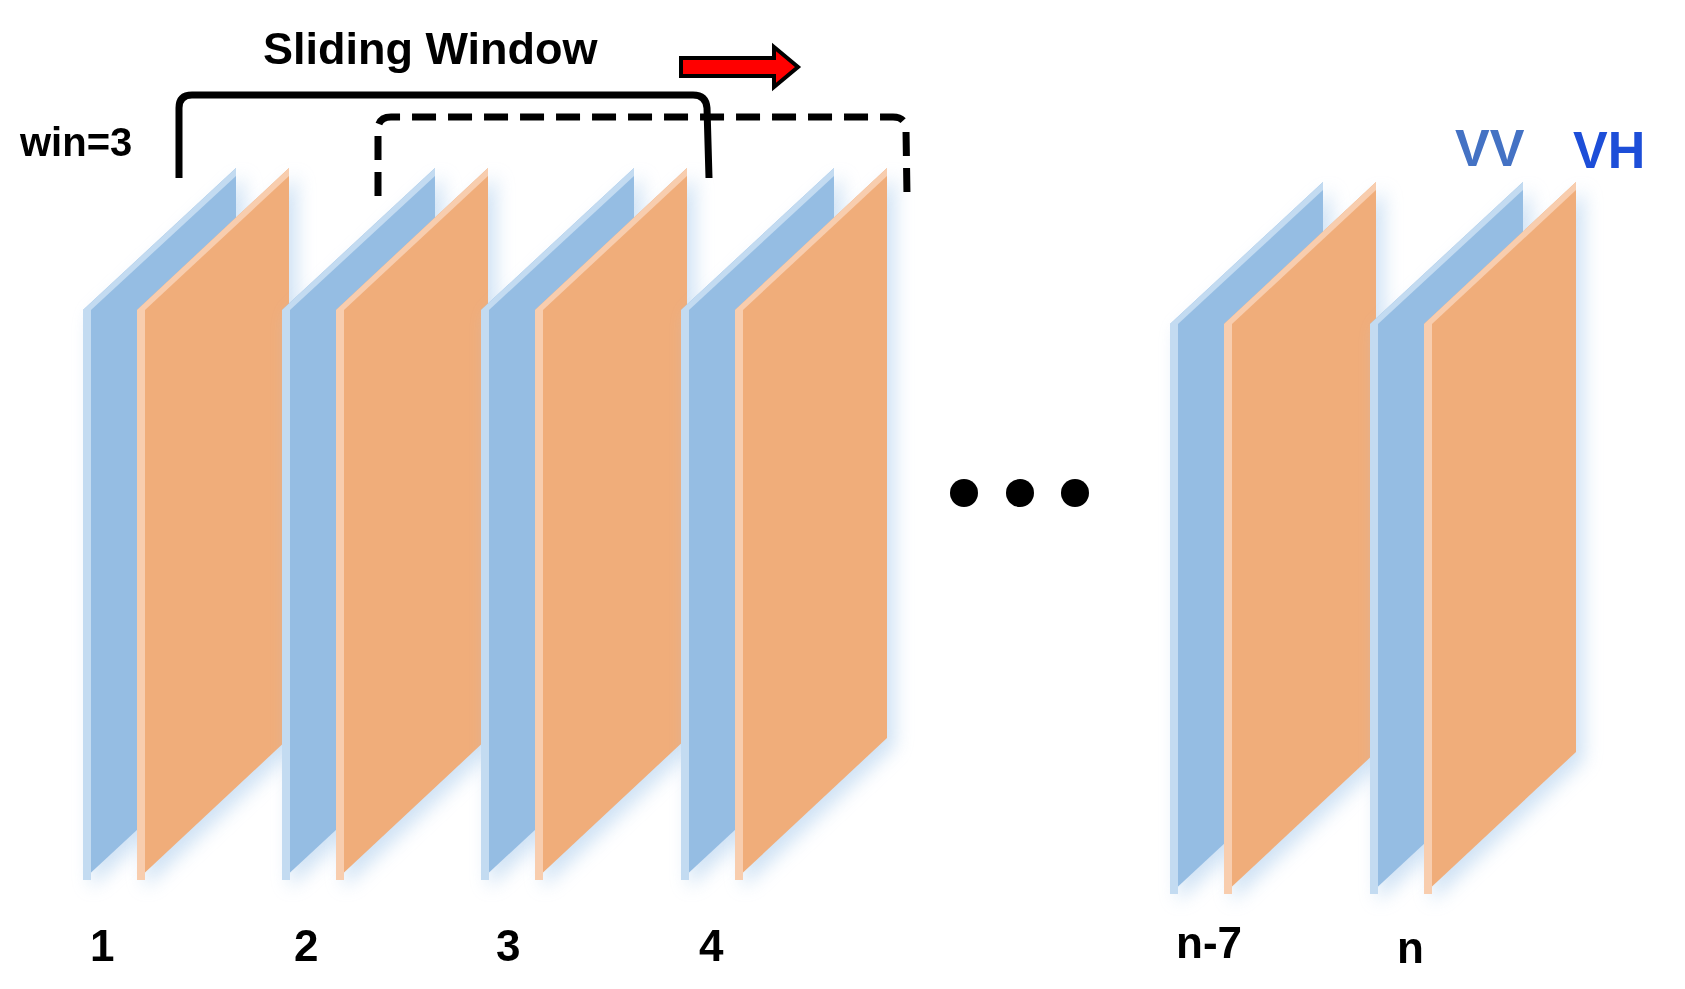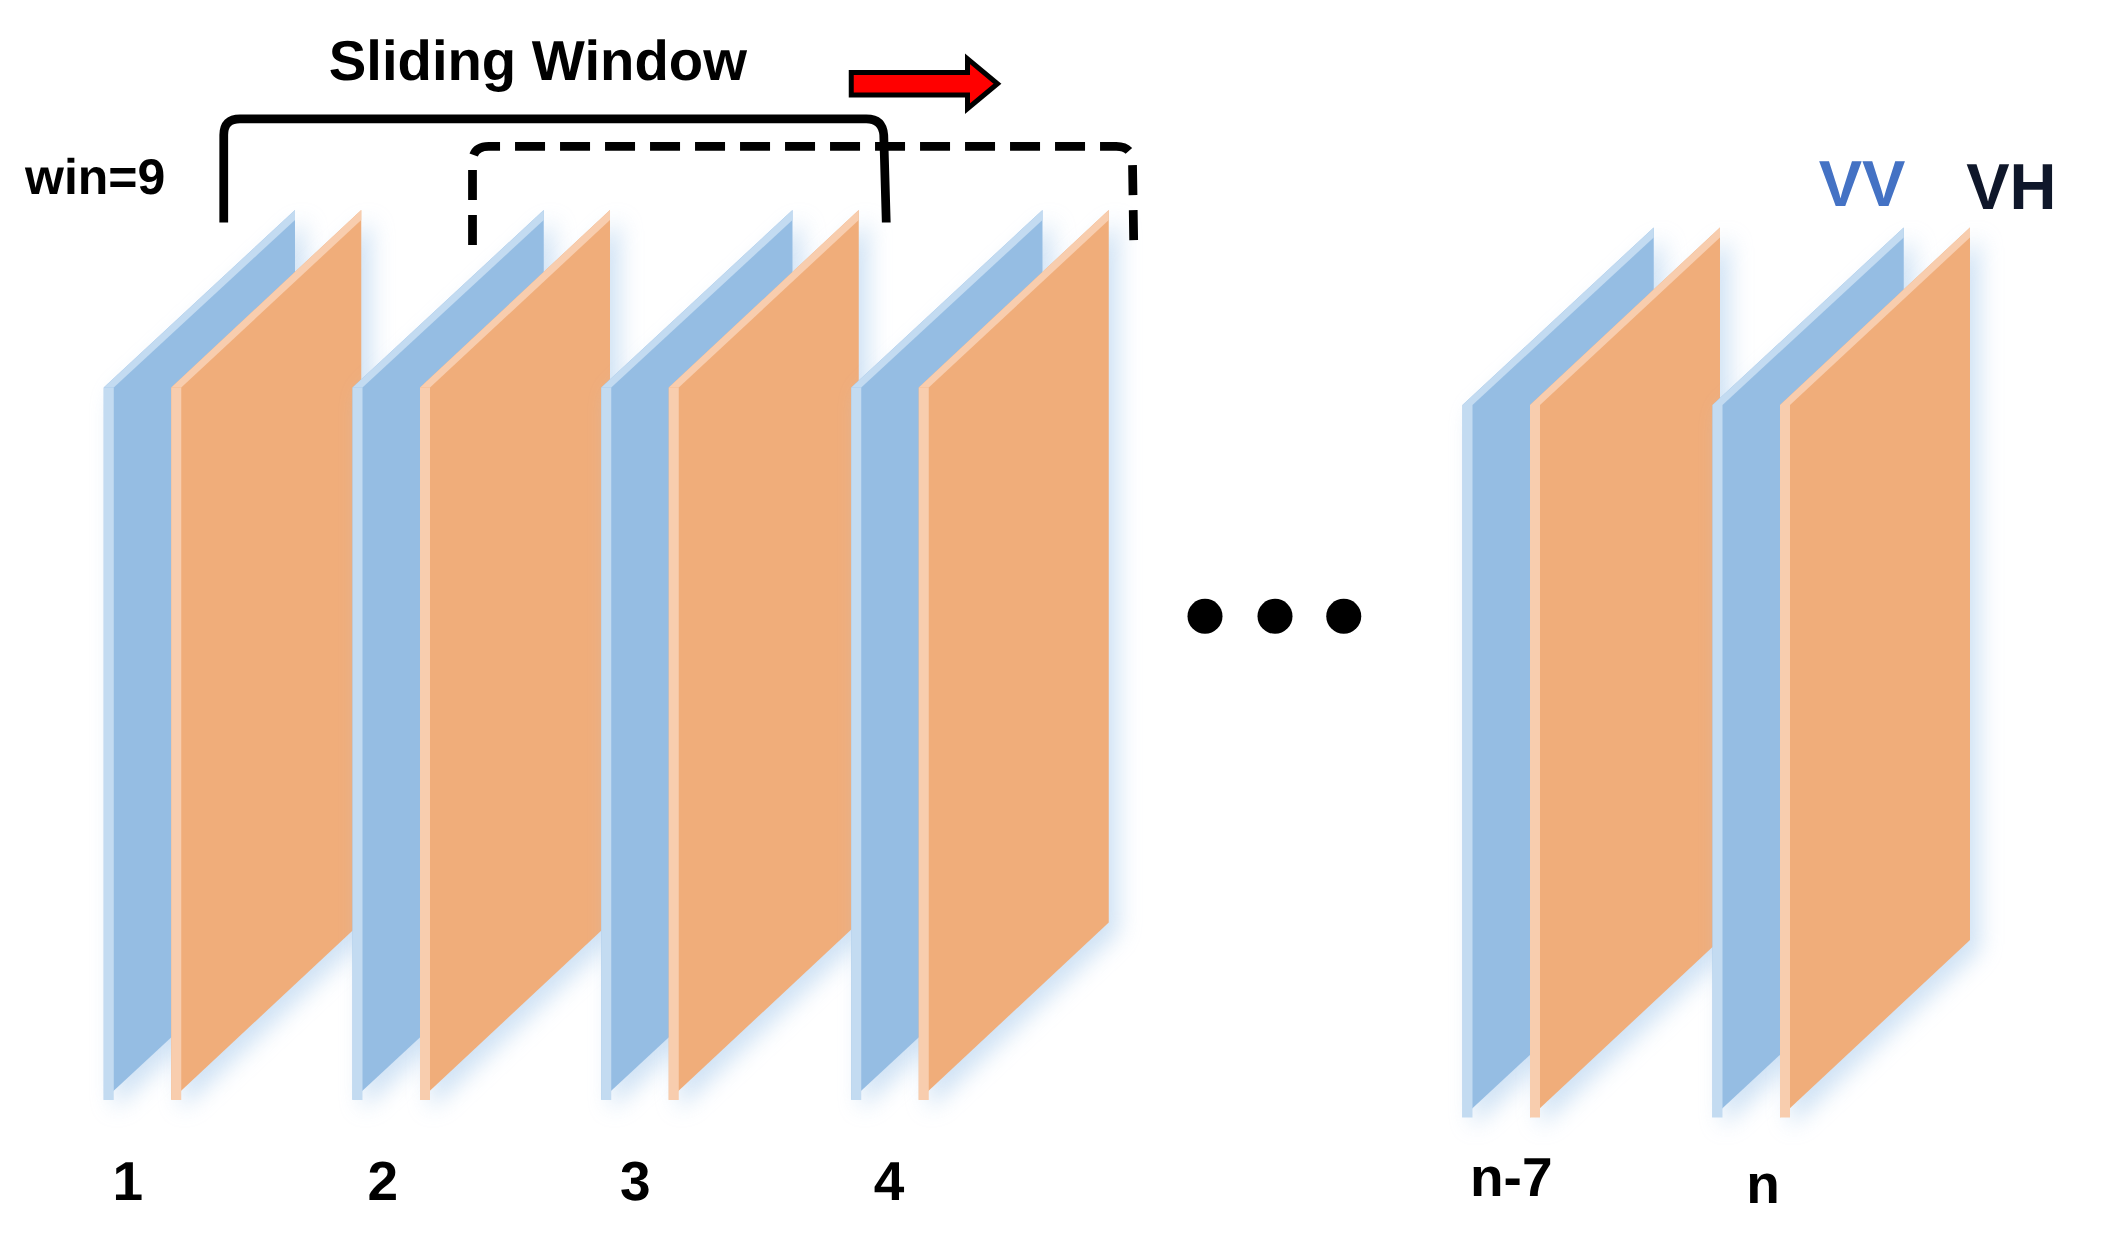--- a/index.html
+++ b/index.html
@@ -117,24 +117,24 @@
     </g>
 
     <path d="M179,178 L179,108 Q179,95 192,95 L693,95 Q706,95 707,108 L709,178" fill="none" stroke="#000" stroke-width="7"></path>
 
     <path d="M378,196 L378,130 Q378,117 391,117 L893,117 Q906,117 906,130 L907,196" fill="none" stroke="#000" stroke-width="7" stroke-dasharray="24,12"></path>
 
     <path d="M681,58 L774,58 L774,47 L798,67 L774,87 L774,76 L681,76 Z" fill="#FF0000" stroke="#000" stroke-width="4" stroke-linejoin="miter"></path>
   </svg>
 
   <div class="lbl title">Sliding Window</div>
-  <div class="lbl win">win=9</div>
+  <div class="lbl win">win=3</div>
 
   <div class="lbl legend-vv" style="color:#4472C4;text-align:right;">VV</div>
-  <div class="lbl legend-vh" style="color:#0f172a;">VH</div>
+  <div class="lbl legend-vh" style="color:#1d4ed8;">VH</div>
 
   <div class="lbl idx" style="left:90px;">1</div>
   <div class="lbl idx" style="left:294px;">2</div>
   <div class="lbl idx" style="left:496px;">3</div>
   <div class="lbl idx" style="left:699px;">4</div>
   <div class="lbl idx" style="left:1176px; top:921px;">n-7</div>
   <div class="lbl idx" style="left:1397px; top:926px;">n</div>
 
 </div>
 

